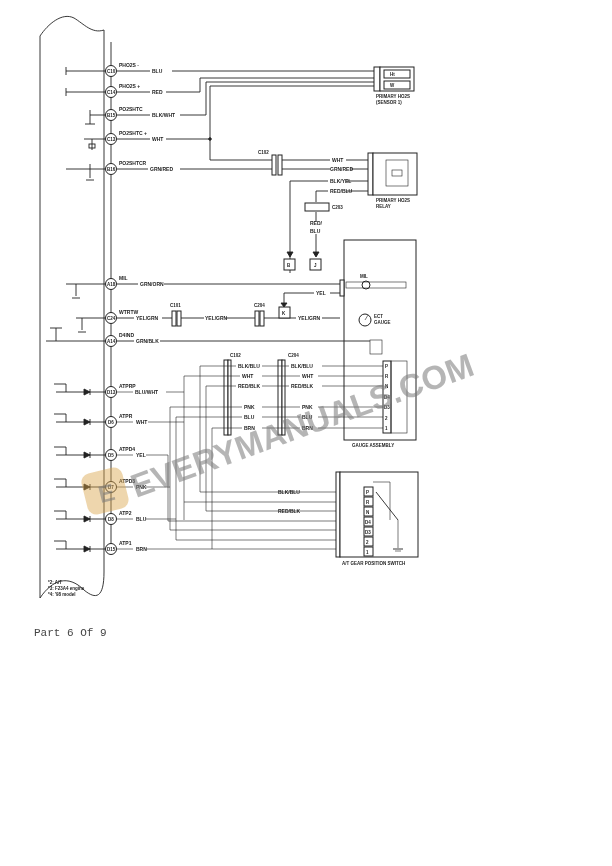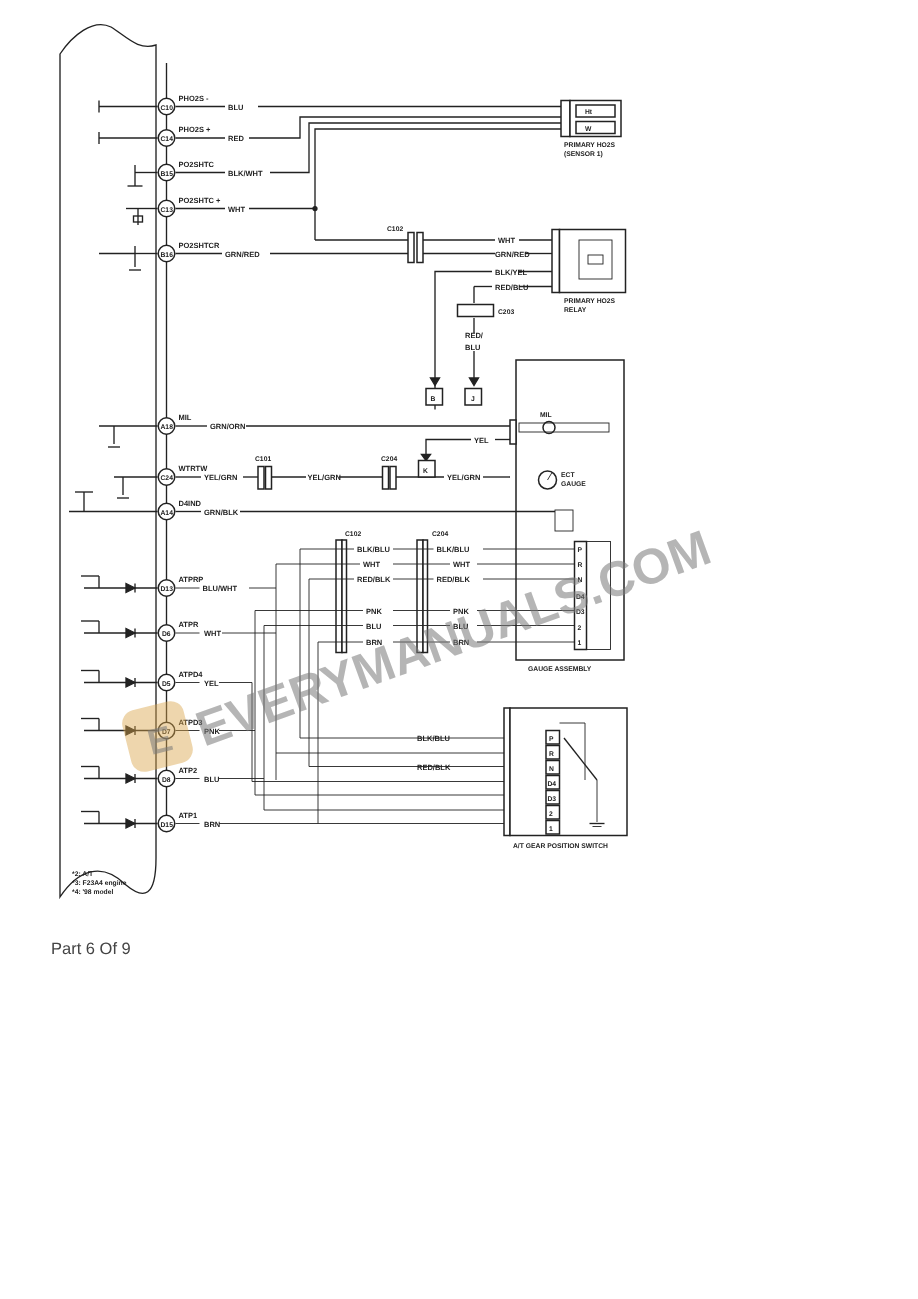--- a/index.html
+++ b/index.html
@@ -5,21 +5,21 @@
   html,body{margin:0;padding:0;background:#ffffff;}
   body{width:612px;height:866px;position:relative;overflow:hidden;font-family:"Liberation Sans",sans-serif;}
   #diagram{position:absolute;left:0;top:0;width:612px;height:620px;}
   svg text{font-family:"Liberation Sans",sans-serif;fill:#222;}
   .t{font-size:5px;font-weight:bold;}
   .tc{font-size:4.5px;font-weight:bold;}
   .w{stroke:#222;stroke-width:0.9;fill:none;}
   .wt{stroke:#222;stroke-width:0.6;fill:none;}
   .box{stroke:#222;stroke-width:1;fill:#fff;}
   .wm{font-family:"Liberation Sans",sans-serif;font-weight:bold;fill:#7a7a7a;opacity:0.55;}
-  #caption{position:absolute;left:34px;top:627px;font-size:11px;color:#444;}
+  #caption{position:absolute;left:34px;top:627px;font-size:11px;color:#444;font-family:Liberation Mono, monospace;}
 </style>
 </head>
 <body>
 
 <div id="diagram">
 <svg width="612" height="620" viewBox="0 0 612 620" xmlns="http://www.w3.org/2000/svg">
 
   <path class="w" d="M40,36 L40,598 C52,580 68,574 84,590 C96,600 104,598 104,572 L104,30 C92,34 84,24 74,18 C62,12 48,24 40,36 Z" stroke-width="1"></path>
 
   <line class="w" x1="111" y1="42" x2="111" y2="552"></line>

